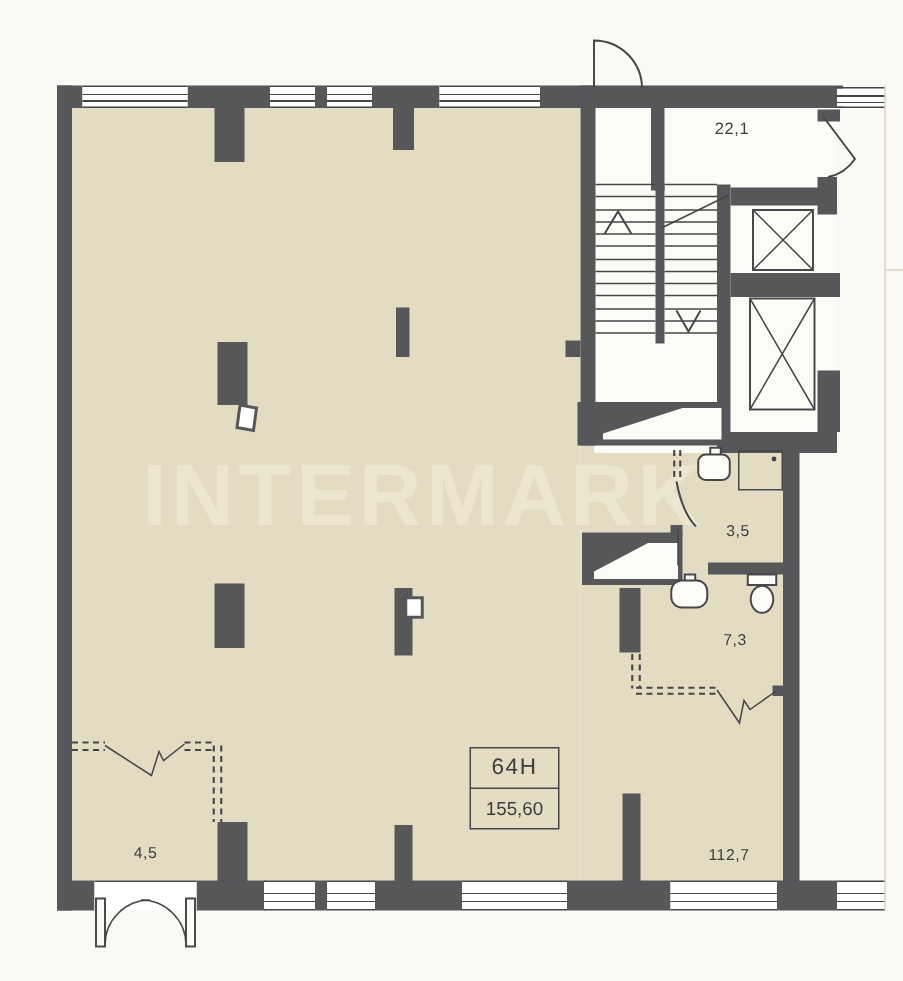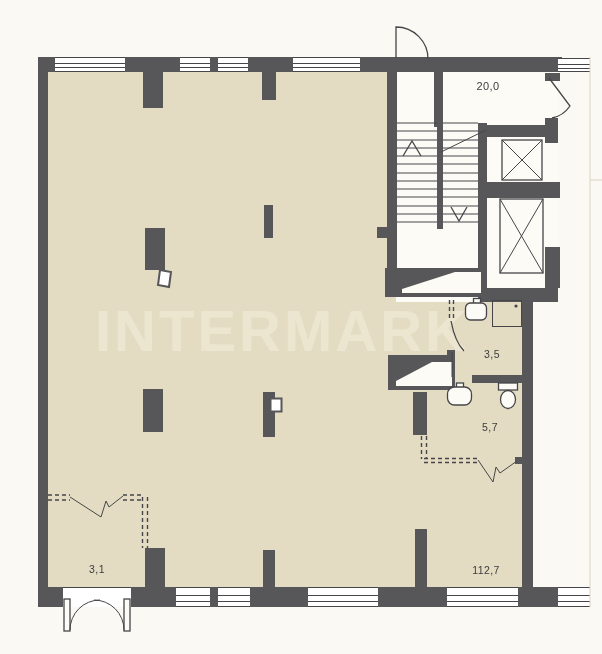--- a/index.html
+++ b/index.html
@@ -158,20 +158,24 @@
       <ellipse class="fixt" cx="508" cy="399.5" rx="7.5" ry="9"></ellipse>
     </g>
     <circle cx="516" cy="306" r="1.6" fill="var(--line)"></circle>
 
     <polygon class="doorsym" points="160,270 171,272 169,287 158,285"></polygon>
     <rect class="doorsym" x="270.5" y="398.5" width="11" height="13"></rect>
 
     <path class="frame" d="M590,57 V607 M590,180 H602"></path>
   </svg>
 
-  <div class="abs lbl" style="left:470px;top:80px;width:36px;font-size:11px">20,0</div>
+  <div class="abs lbl" style="left:470px;top:80px;width:36px;font-size:11px">22,1</div>
   <div class="abs lbl" style="left:479px;top:348px;width:26px">3,5</div>
-  <div class="abs lbl" style="left:476px;top:421px;width:28px">5,7</div>
-  <div class="abs lbl" style="left:83px;top:563px;width:28px">3,1</div>
+  <div class="abs lbl" style="left:476px;top:421px;width:28px">7,3</div>
+  <div class="abs lbl" style="left:83px;top:563px;width:28px">4,5</div>
   <div class="abs lbl" style="left:468px;top:564px;width:36px">112,7</div>
 
+  <div id="unit-box" class="abs" style="left:313px;top:498px;width:60px;height:55px">
+    <div class="num">64Н</div>
+    <div class="area">155,60</div>
+  </div>
 
 </div>
 
 </body></html>

